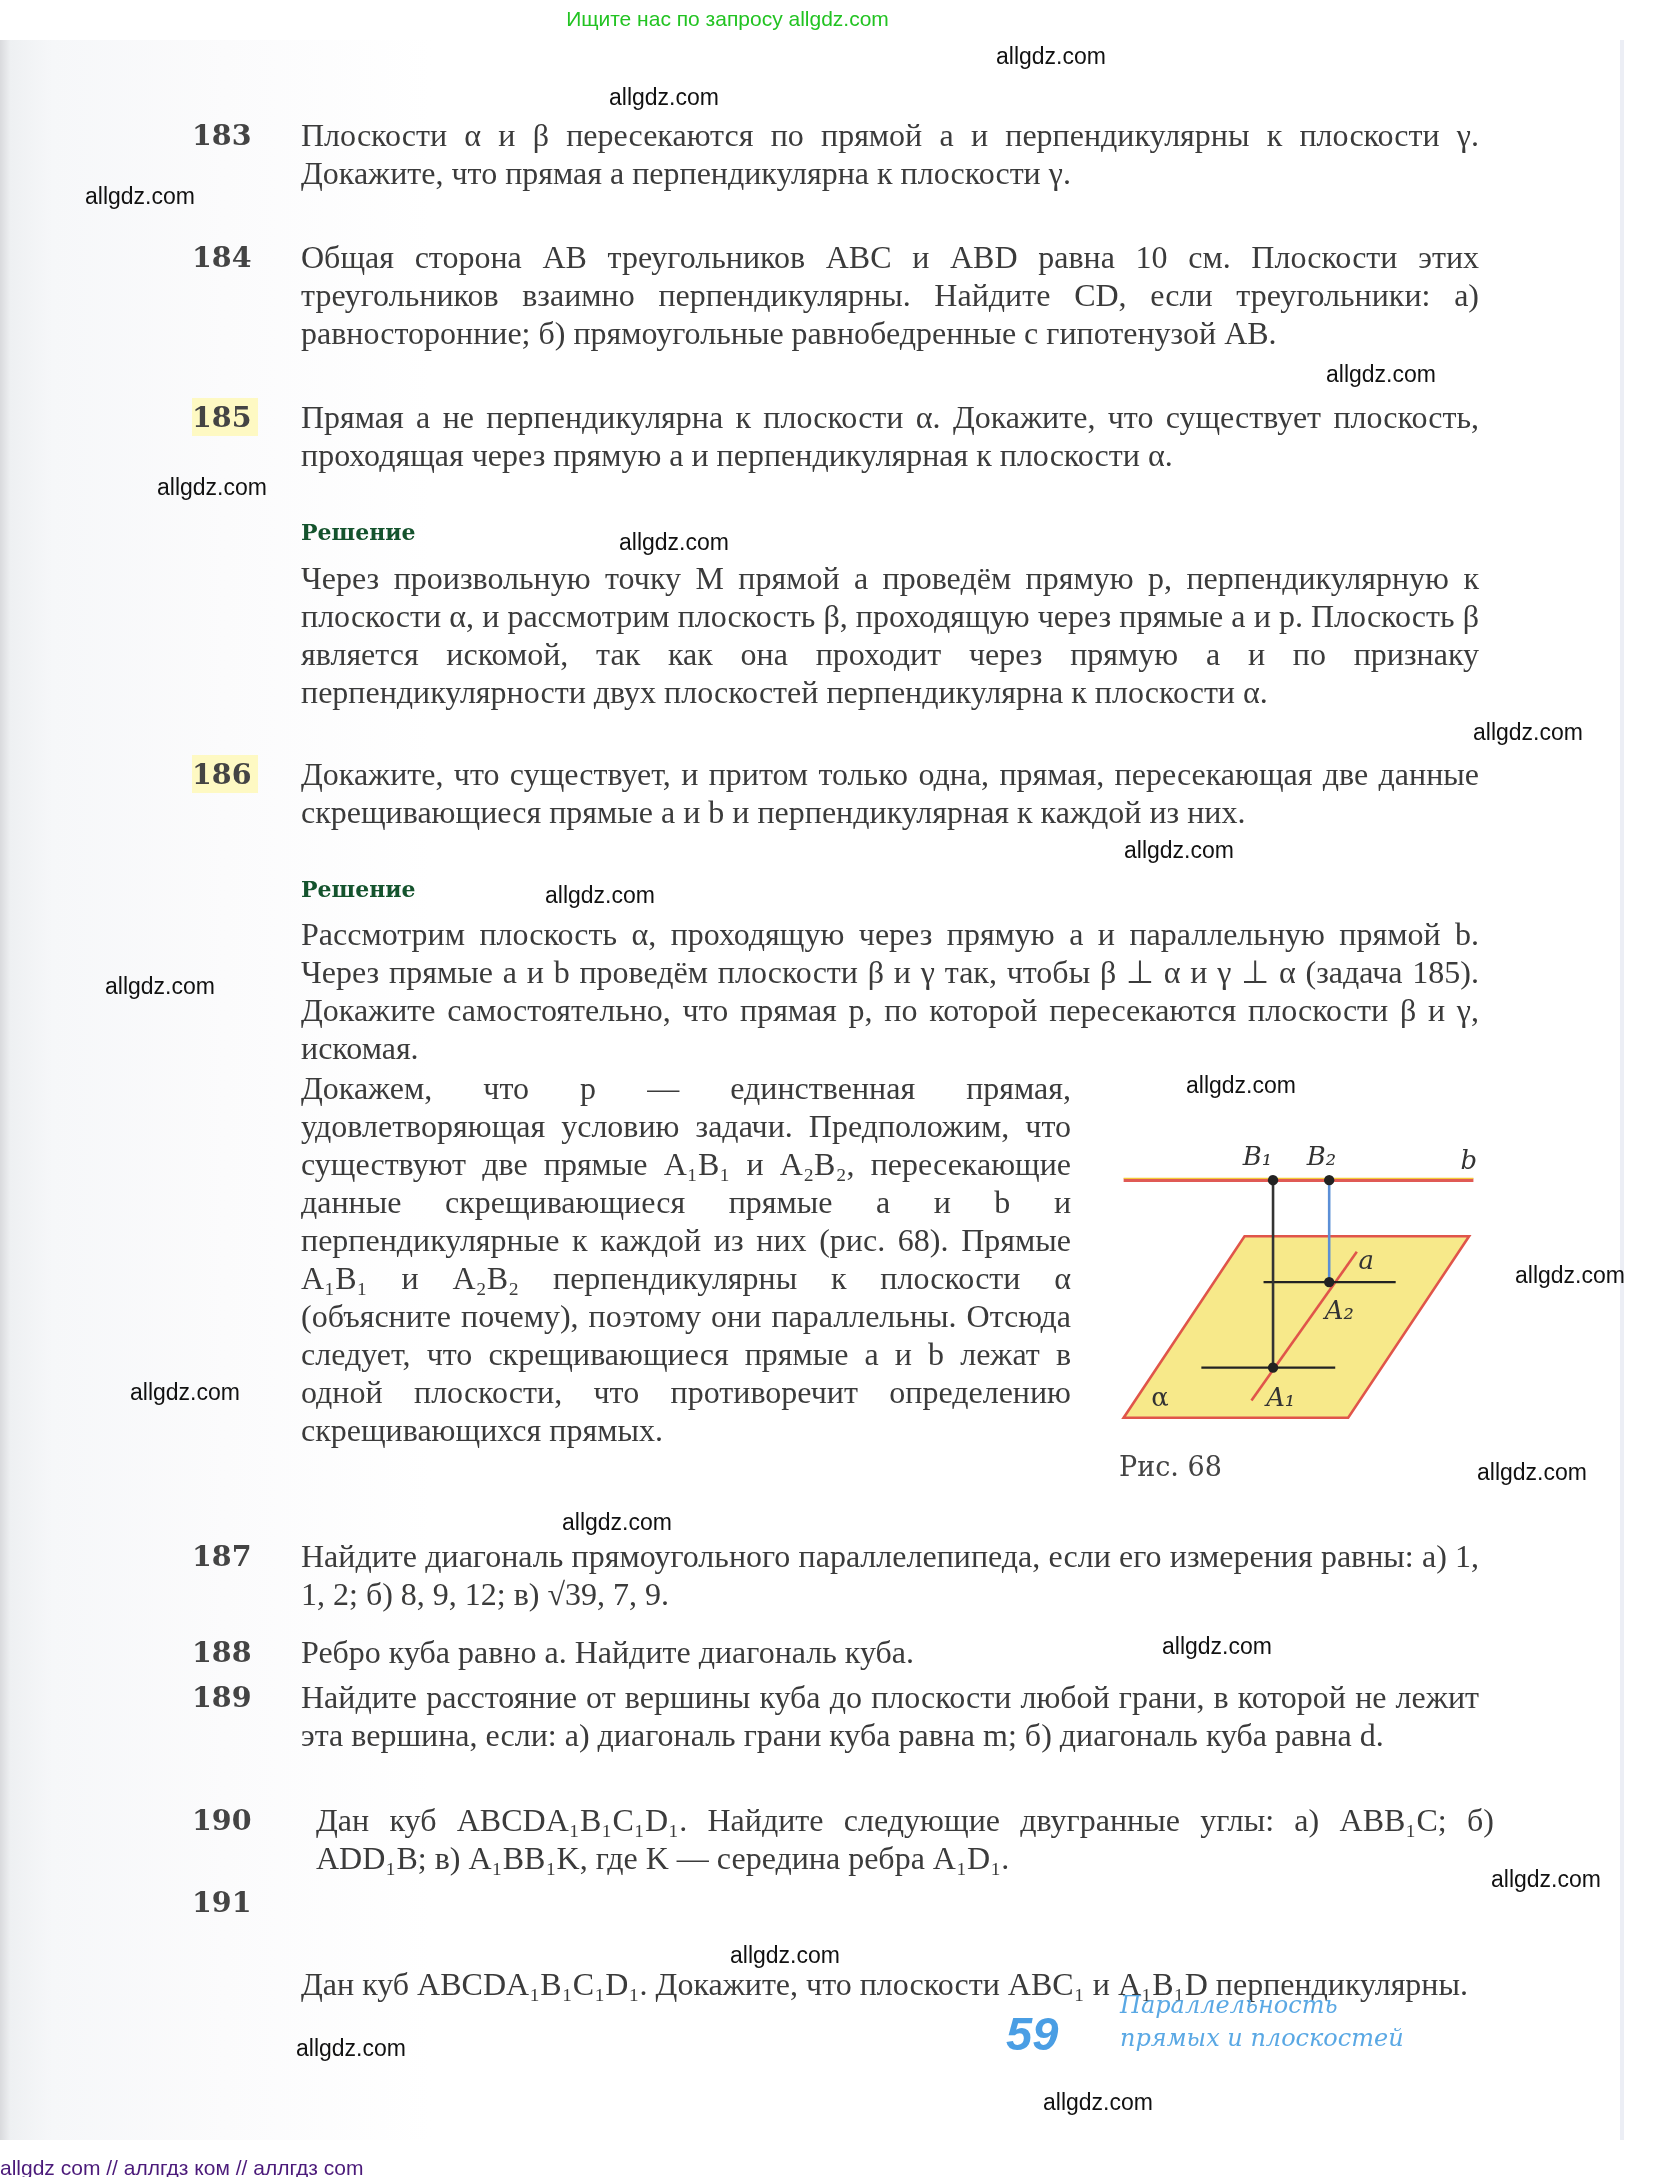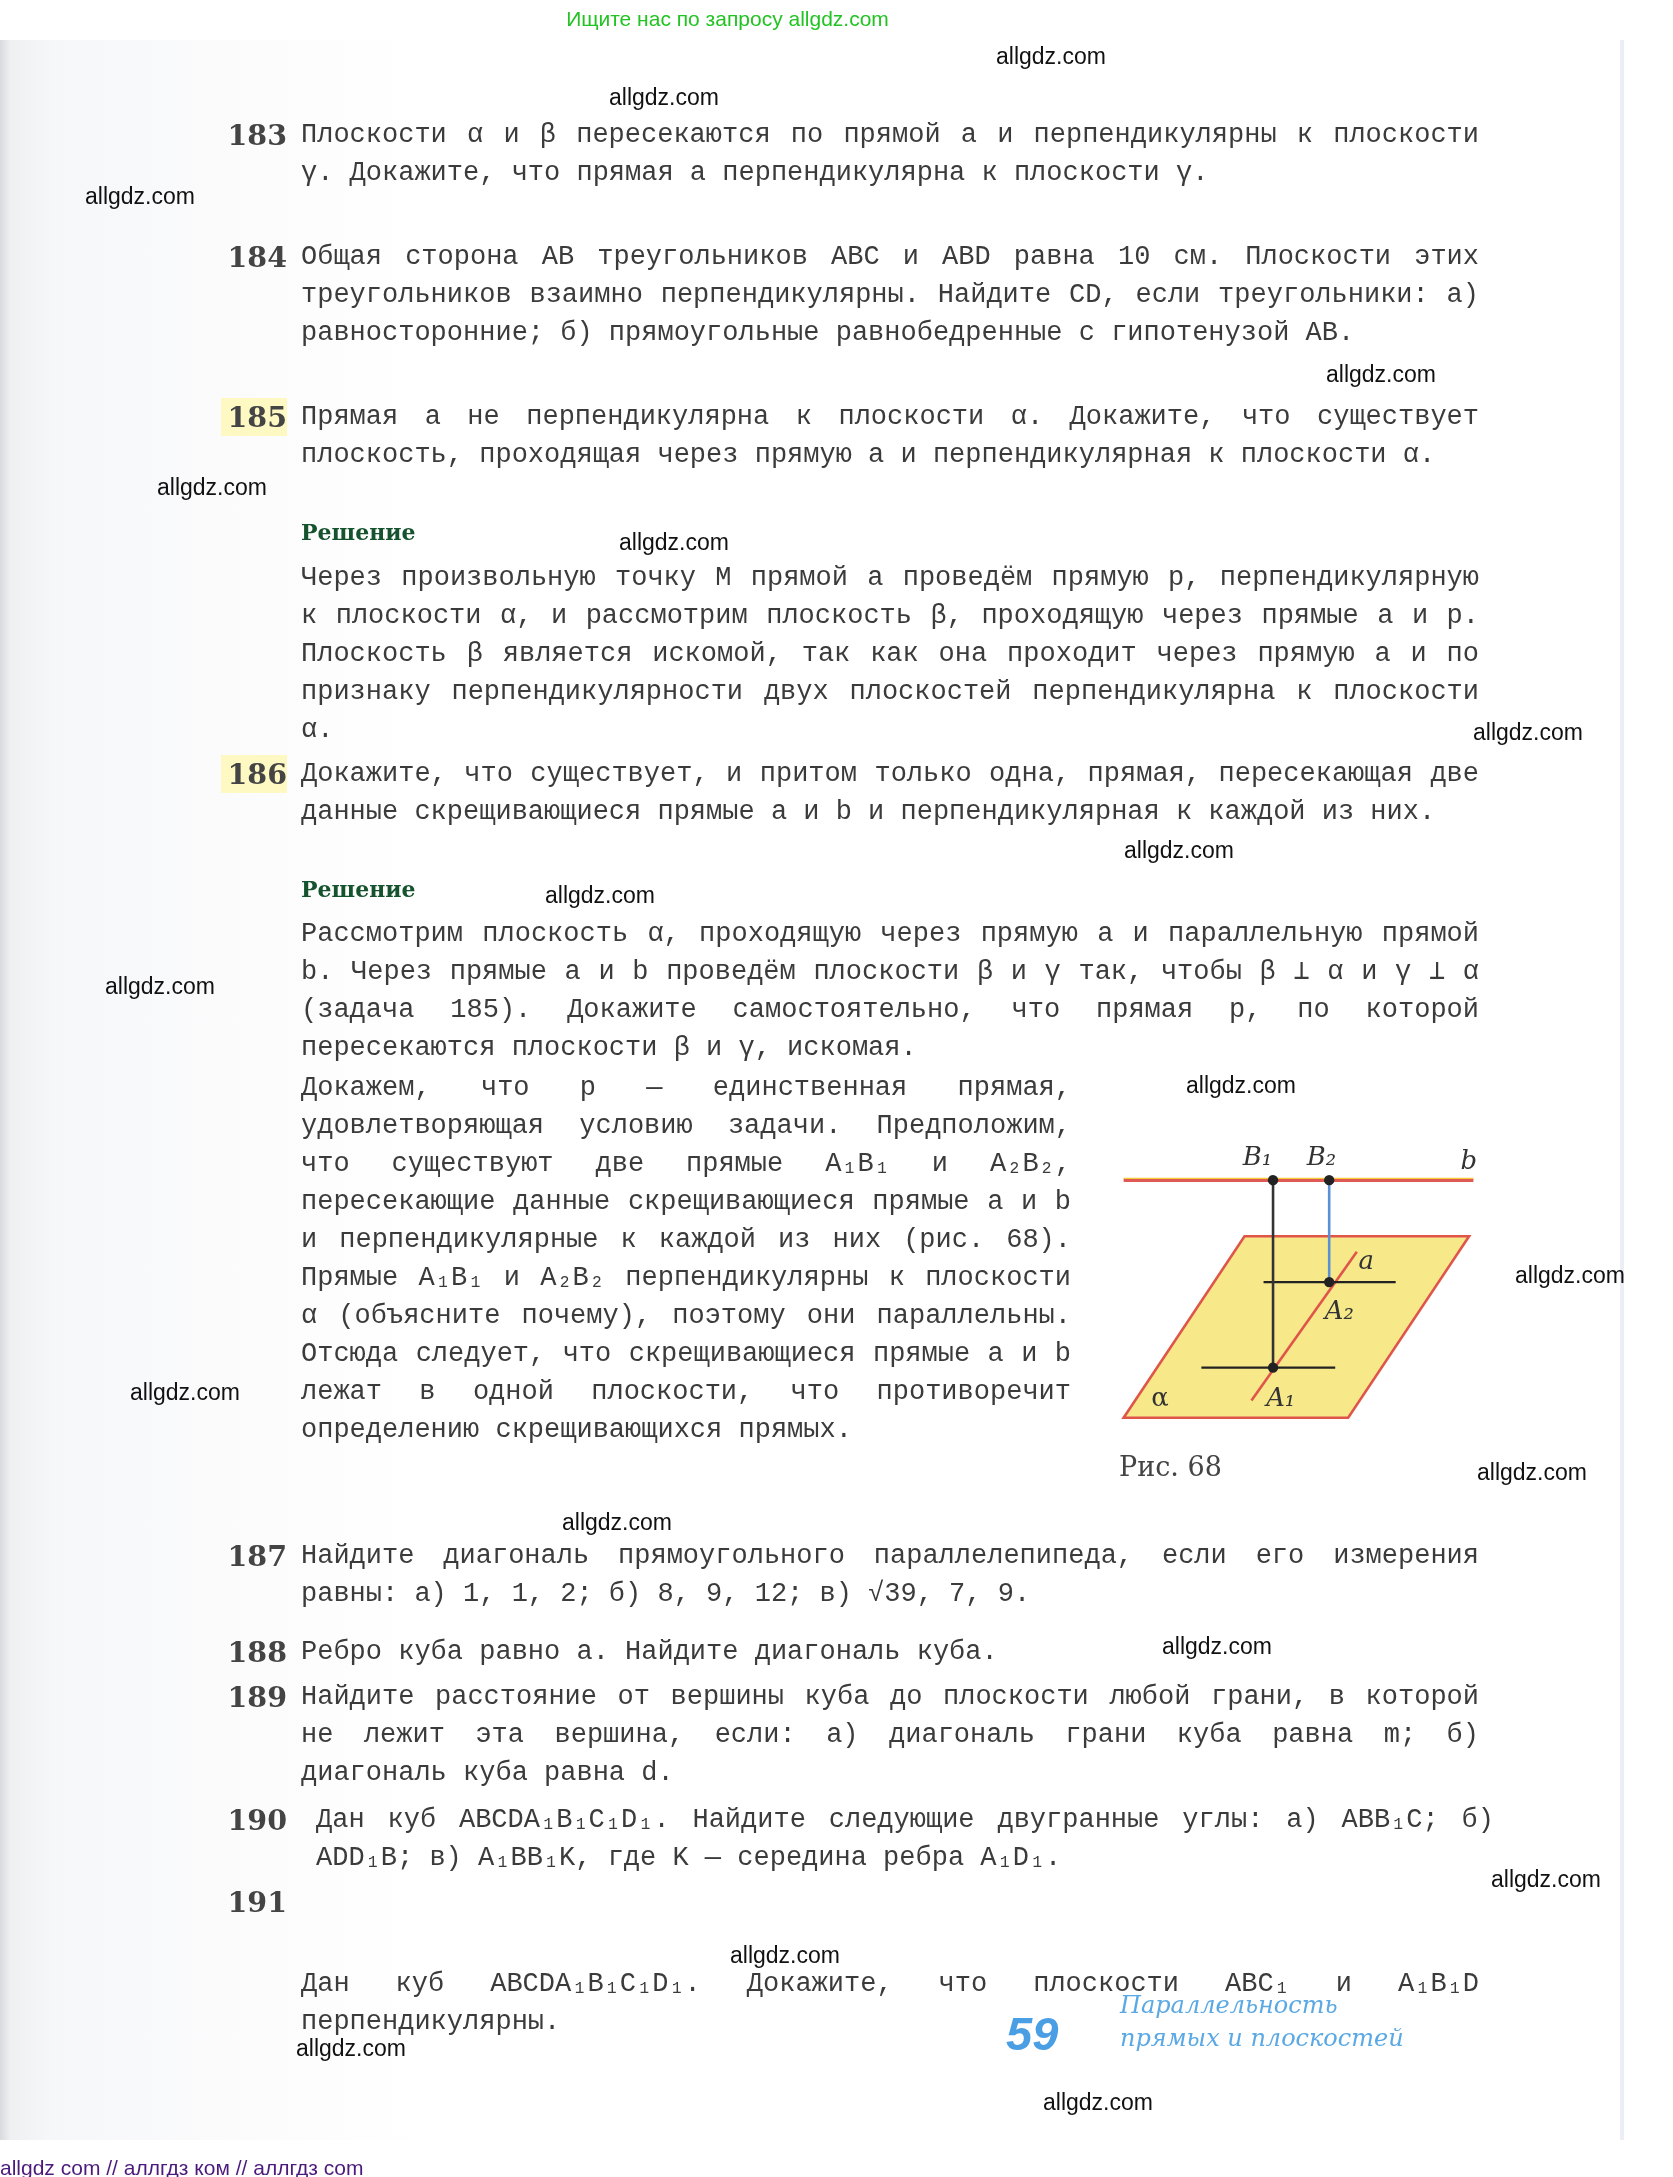--- a/index.html
+++ b/index.html
@@ -18,28 +18,28 @@
   .page-right-edge {
     position: absolute; left: 1620px; top: 40px; width: 3.5px; height: 2100px;
     background: #eceef5;
   }
   .bottom-bar {
     position: absolute; left: 0; top: 2139px; width: 1502px; height: 38px;
     text-align: left; font-family: "Liberation Sans", sans-serif;
     font-size: 21px; line-height: 38px; color: #4b1a7a; margin-top: 10px;
   }
   .pnum {
-    position: absolute; left: 221px; width: 66px; height: 38px;
+    position: absolute; left: 192px; width: 66px; height: 38px;
     font-family: "DejaVu Serif", serif; font-weight: bold; font-size: 28.5px;
-    color: #444; text-align: right; line-height: 38px;
+    color: #444; text-align: left; line-height: 38px;
   }
   .pnum.hl { background: #fef9c3; }
   .ptext {
     position: absolute; left: 301px; width: 1178px;
-    font-family: Liberation Mono, monospace; font-size: 27px; line-height: 38px;
+    font-family: Liberation Serif, serif; font-size: 32px; line-height: 38px;
     color: #3b3b3b; text-align: justify;
   }
   .ptext.narrow { width: 770px; }
   .sol-head {
     position: absolute; left: 301px;
     font-family: "DejaVu Serif", serif; font-weight: bold; font-size: 22px; color: #14532d;
   }
   .wm {
     position: absolute; font-family: "Liberation Sans", sans-serif;
     font-size: 23px; color: #111; white-space: nowrap;

